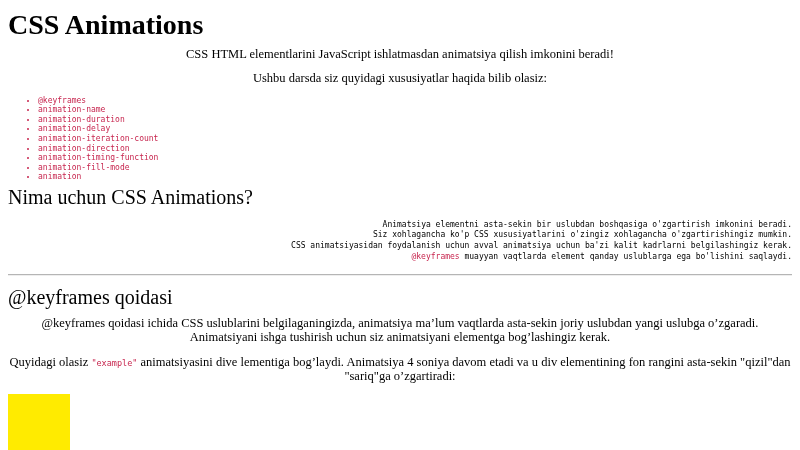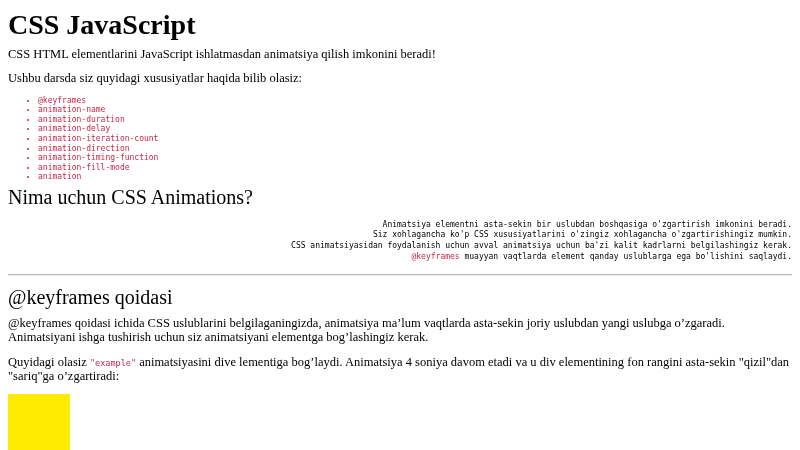--- a/index.html
+++ b/index.html
@@ -30,20 +30,21 @@
     font-weight: normal;
   }
   h2.after-rule {
     margin-top: 10px;
     margin-bottom: 8px;
   }
   p {
     font-size: 12.5px;
     line-height: 1.15;
     margin: 0 0 10px 0;
+    text-align: center;
   }
   p.tight { }
   .props-list {
     list-style: disc;
     margin: 0 0 4px 0;
     padding: 0 0 0 30px;
     font-family: "DejaVu Sans Mono", "Liberation Mono", monospace;
     font-size: 8px;
     line-height: 1.2;
     color: var(--code-red, #c7254e);
@@ -78,21 +79,21 @@
     height: 62px;
     background: var(--demo-yellow, #ffeb00);
     margin: 3px 0 9px 0;
   }
 </style>
 </head>
 <body>
 
 <div class="page">
 
-  <h1>CSS JavaScript</h1>
+  <h1>CSS Animations</h1>
 
   <p>CSS HTML elementlarini JavaScript ishlatmasdan animatsiya qilish imkonini beradi!</p>
 
   <p class="tight">Ushbu darsda siz quyidagi xususiyatlar haqida bilib olasiz:</p>
 
   <ul class="props-list">
     <li>@keyframes</li>
     <li>animation-name</li>
     <li>animation-duration</li>
     <li>animation-delay</li>

